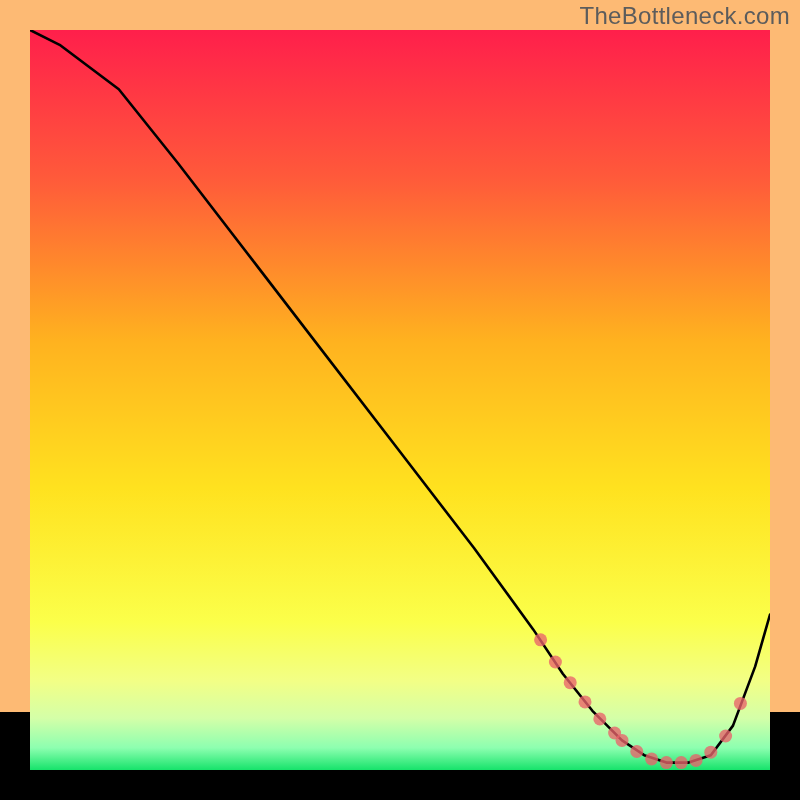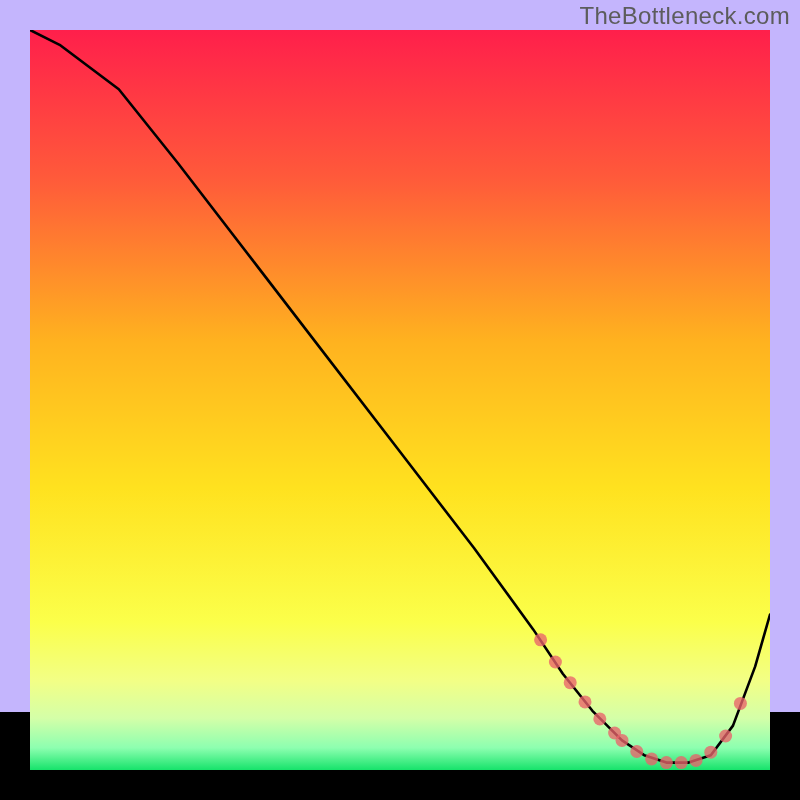--- a/index.html
+++ b/index.html
@@ -8,21 +8,21 @@
     width: 800px;
     height: 800px;
     background: #000000;
     overflow: hidden;
     font-family: Arial, Helvetica, sans-serif;
   }
   .frame {
     position: relative;
     width: 800px;
     height: 712px;
-    background: #c4b5fd;
+    background: #fdba74;
   }
   .watermark {
     position: absolute;
     top: 2px;
     right: 10px;
     color: #5c5c5c;
     font-size: 24px;
     font-weight: 500;
     letter-spacing: 0.3px;
     user-select: none;

